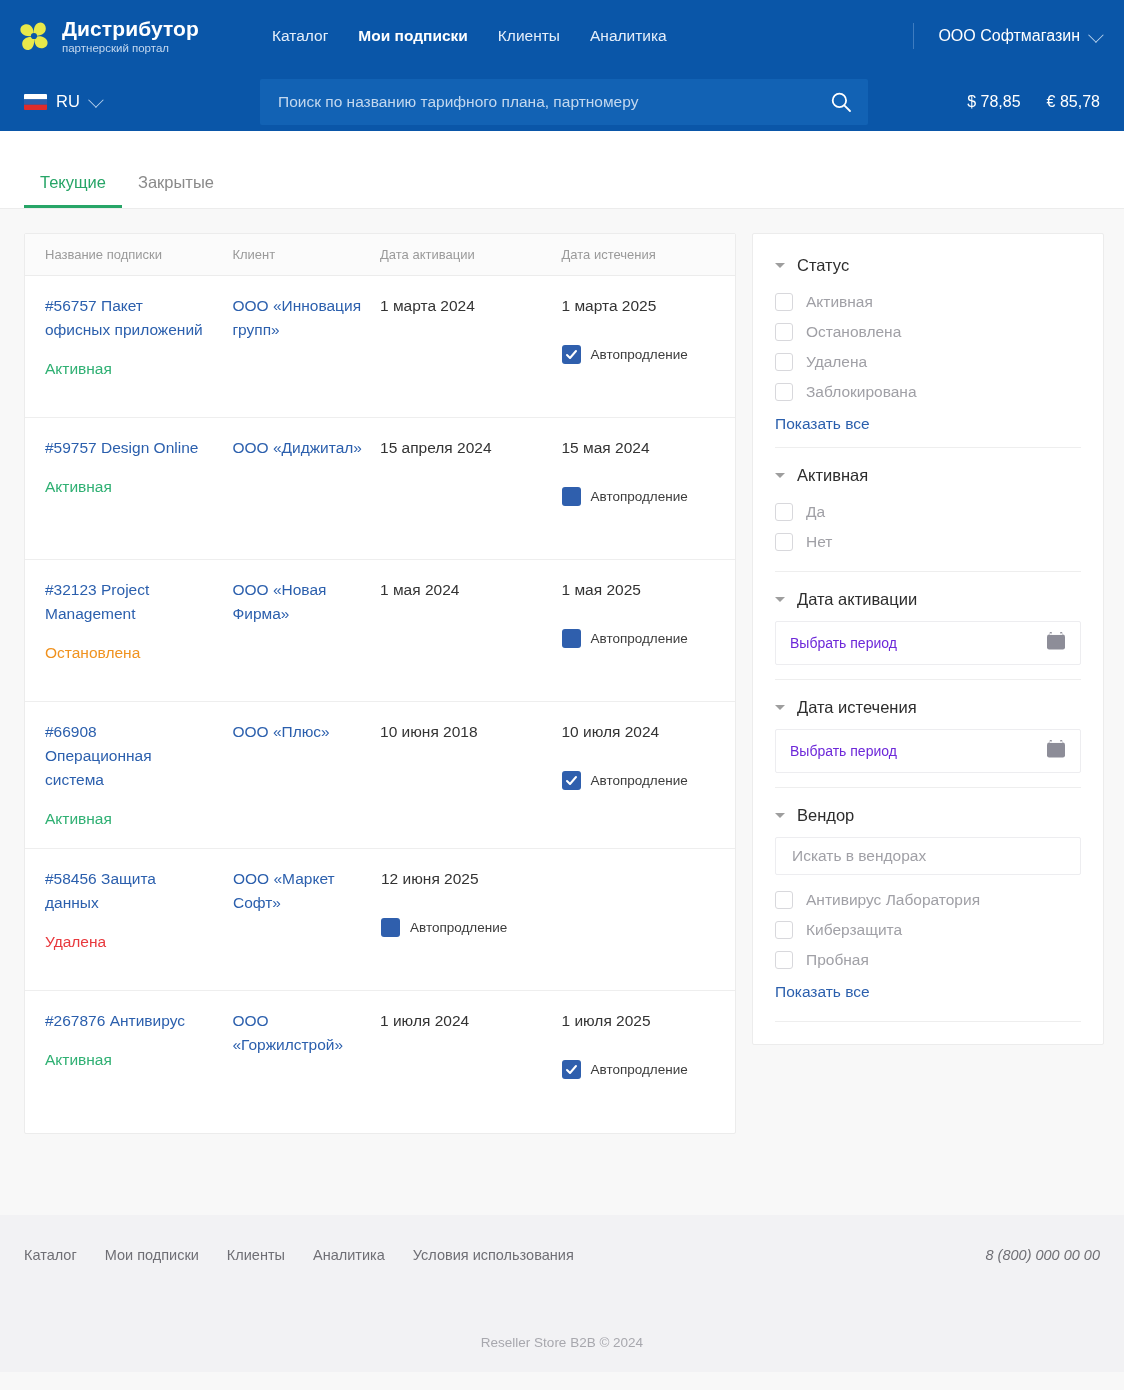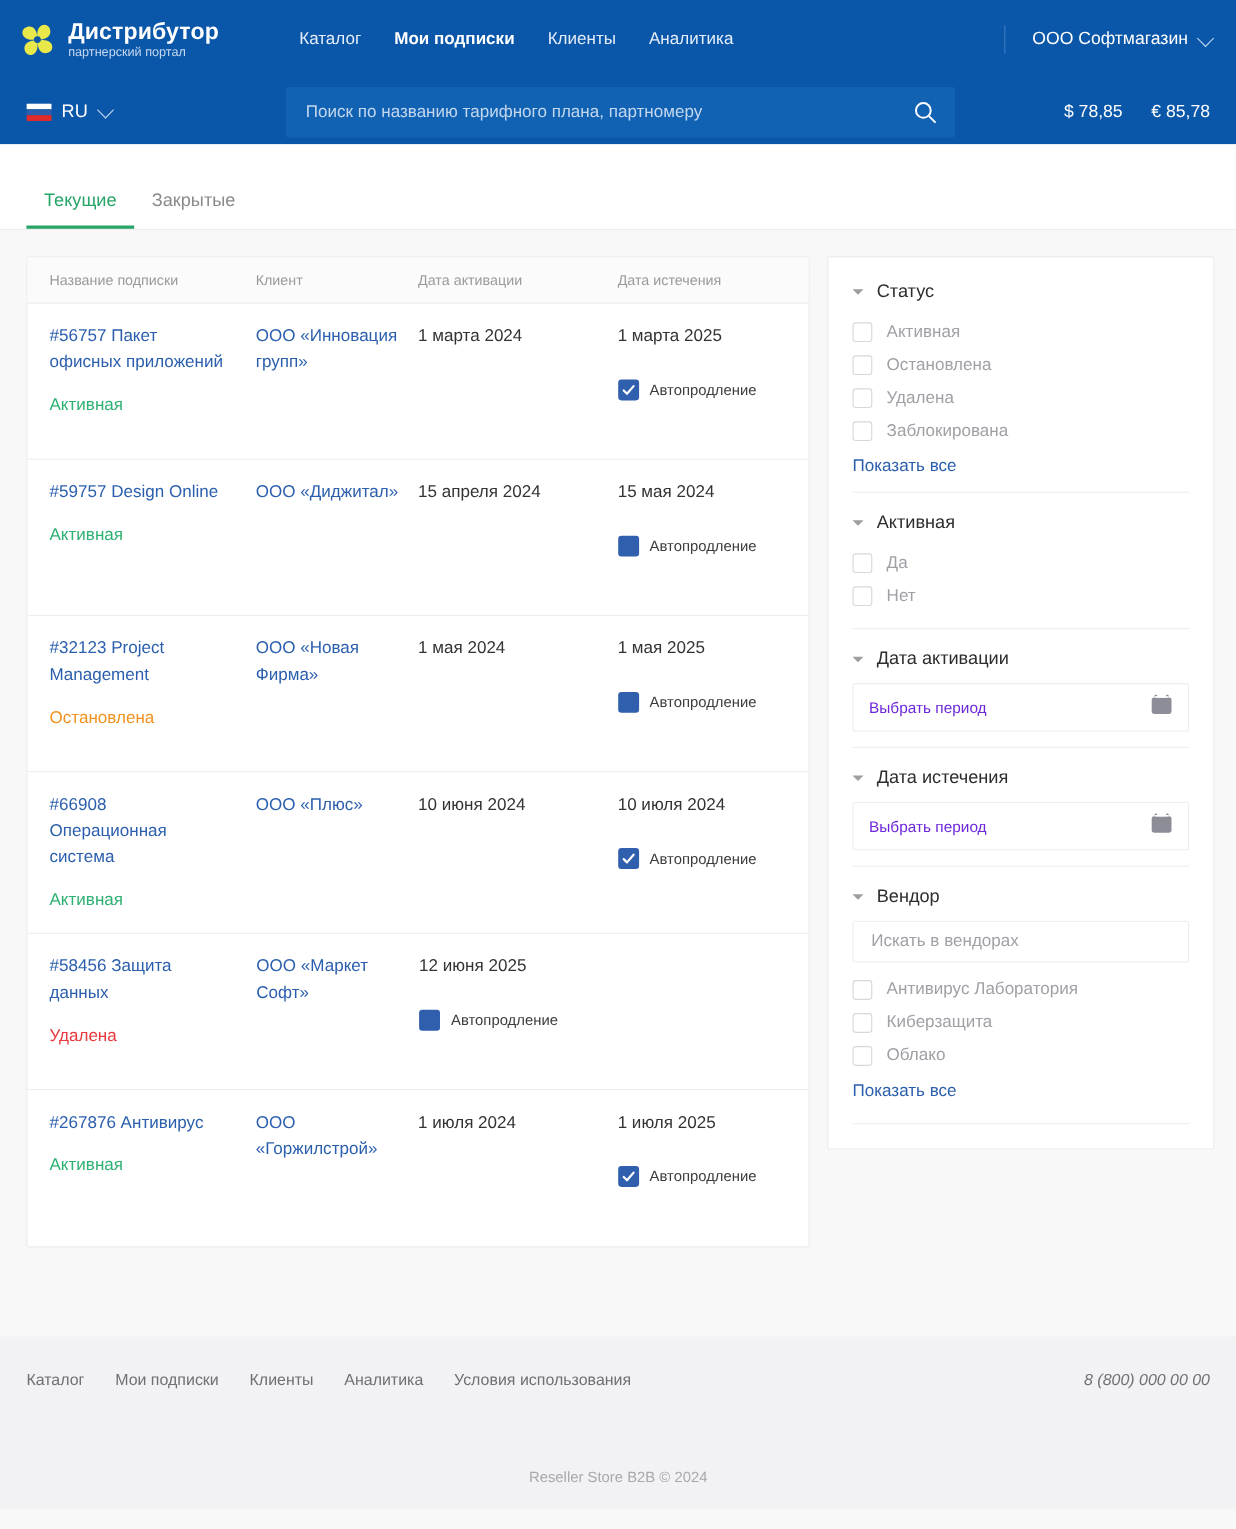--- a/index.html
+++ b/index.html
@@ -529,21 +529,21 @@
         </div>
         <div class="trow">
           <div class="cell col-name">
             <a class="sub-link">#66908 Операционная система</a>
             <span class="status-text st-active">Активная</span>
           </div>
           <div class="cell col-client">
             <a class="client-link">ООО «Плюс»</a>
           </div>
           <div class="cell col-act">
-            <span class="date-text">10 июня 2024</span>
+            <span class="date-text">10 июня 2018</span>
           </div>
           <div class="cell col-exp">
             <span class="date-text">10 июля 2024</span>
             <div class="renew-row">
               <span class="cbx">
                 <svg width="13" height="13" viewBox="0 0 13 13">
                   <polyline points="2,7 5,10 11,3" fill="none" stroke="#ffffff" stroke-width="2" stroke-linecap="round" stroke-linejoin="round"></polyline>
                 </svg>
               </span>
               <span class="renew-label">Автопродление</span>
@@ -680,21 +680,21 @@
       <label class="fopt">
         <span class="cbx-empty"></span>
         <span class="fopt-label">Антивирус Лаборатория</span>
       </label>
       <label class="fopt">
         <span class="cbx-empty"></span>
         <span class="fopt-label">Киберзащита</span>
       </label>
       <label class="fopt">
         <span class="cbx-empty"></span>
-        <span class="fopt-label">Облако</span>
+        <span class="fopt-label">Пробная</span>
       </label>
       <a class="showall">Показать все</a>
     </div>
 
   </aside>
 </div>
 
 <footer class="footer">
   <div class="footer-row">
     <nav class="footer-nav">

